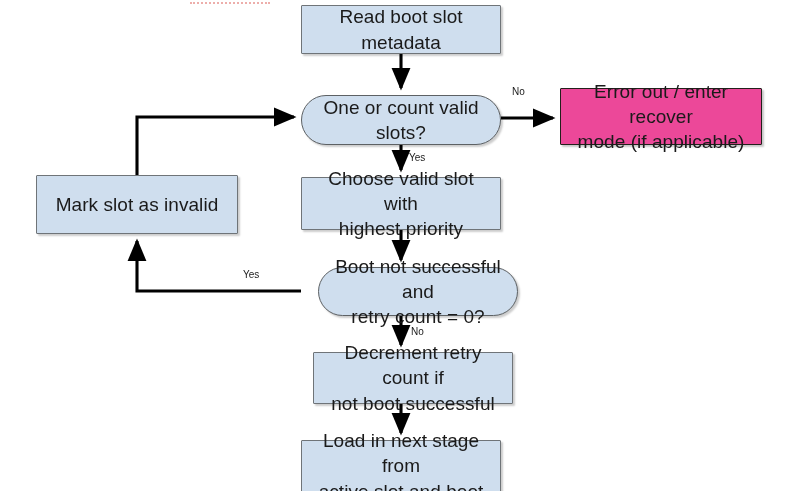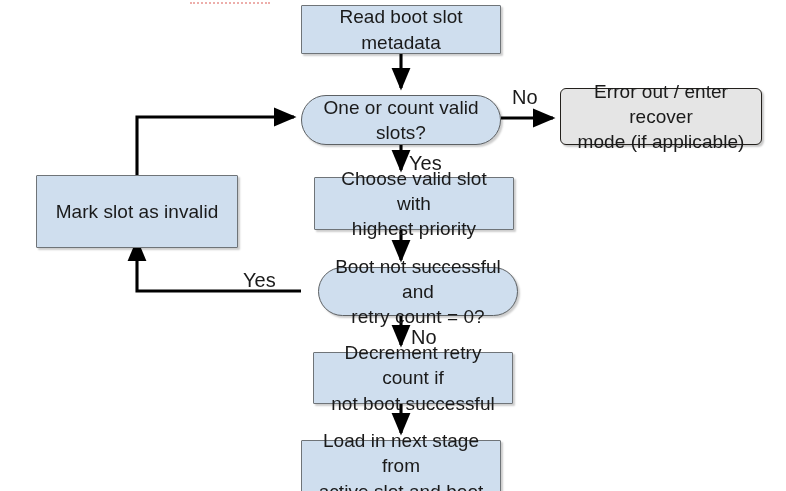--- a/index.html
+++ b/index.html
@@ -50,28 +50,28 @@
     border-radius: 1px;
     box-shadow: 2px 2px 2px rgba(0,0,0,0.20);
   }
   .shape-pill {
     background: #cfdeee;
     border: 1.4px solid #5d6164;
     border-radius: 999px;
     box-shadow: 2px 2px 2px rgba(0,0,0,0.20);
   }
   .shape-rect-orange {
-    background: #e5e5e5;
+    background: #ec4899;
     border: 1.6px solid #23201c;
-    border-radius: 6px;
+    border-radius: 1px;
     box-shadow: 2px 2px 2px rgba(0,0,0,0.22);
   }
   .edge-label {
     position: absolute;
-    font-size: 20px;
+    font-size: 10px;
     color: #1a1a1a;
     white-space: nowrap;
     z-index: 4;
   }
   .artifact-dotted {
     position: absolute;
     z-index: 2;
     border-top: 2px dotted #e8938f;
     opacity: 0.75;
   }
@@ -116,25 +116,25 @@
 
   <div class="node shape-pill" style="left: 301px; top: 95px; width: 200px; height: 50px;">
     <span class="node-label">One or count valid slots?</span>
   </div>
 
   <div class="node shape-rect-orange" style="left: 560px; top: 88px; width: 202px; height: 57px;">
     <span class="node-label">Error out / enter recover
 mode (if applicable)</span>
   </div>
 
-  <div class="node shape-rect" style="left: 36px; top: 175px; width: 202px; height: 73px; text-align: center;">
+  <div class="node shape-rect" style="left: 36px; top: 175px; width: 202px; height: 59px; text-align: center;">
     <span class="node-label">Mark slot as invalid</span>
   </div>
 
-  <div class="node shape-rect" style="left: 301px; top: 177px; width: 200px; height: 53px; margin-left: 13px;">
+  <div class="node shape-rect" style="left: 301px; top: 177px; width: 200px; height: 53px;">
     <span class="node-label">Choose valid slot with
 highest priority</span>
   </div>
 
   <div class="node shape-pill" style="left: 318px; top: 267px; width: 200px; height: 49px;">
     <span class="node-label">Boot not successful and
 retry count = 0?</span>
   </div>
 
   <div class="node shape-rect" style="left: 301px; top: 352px; width: 200px; height: 52px; margin-left: 12px;">

